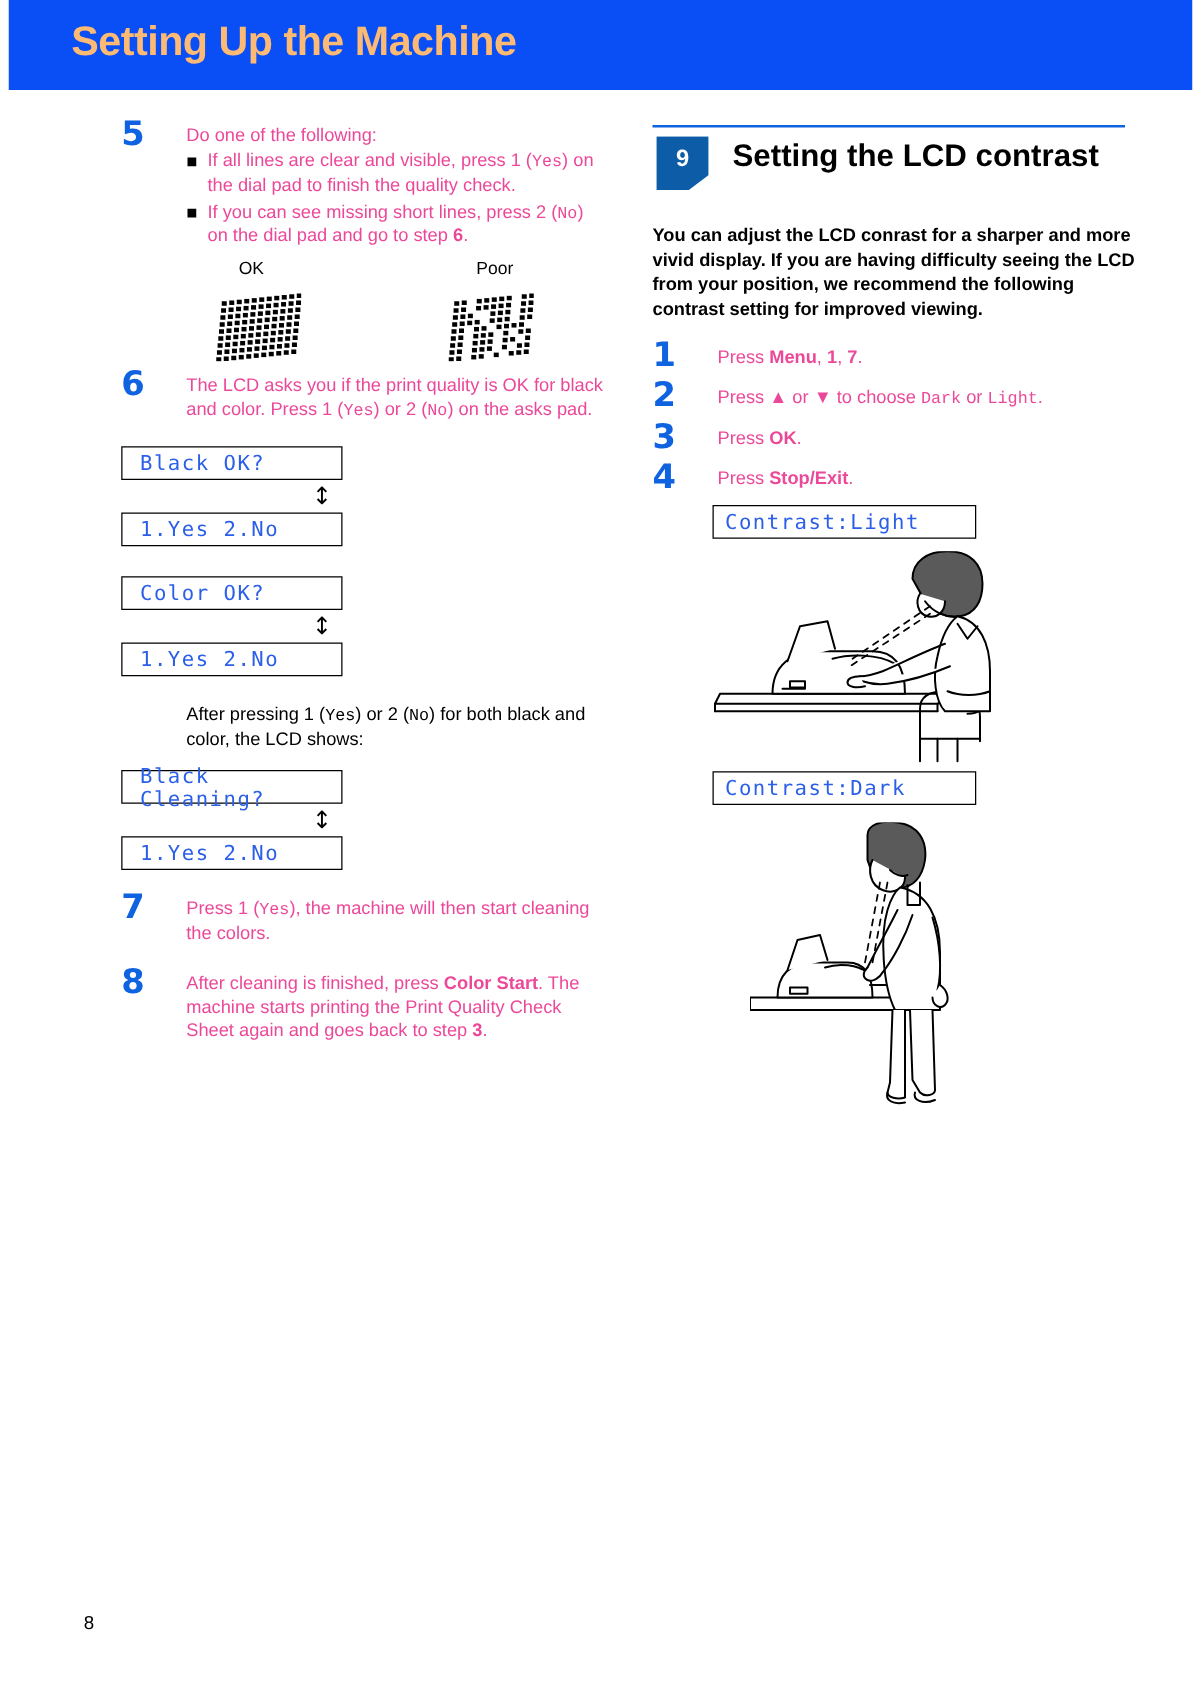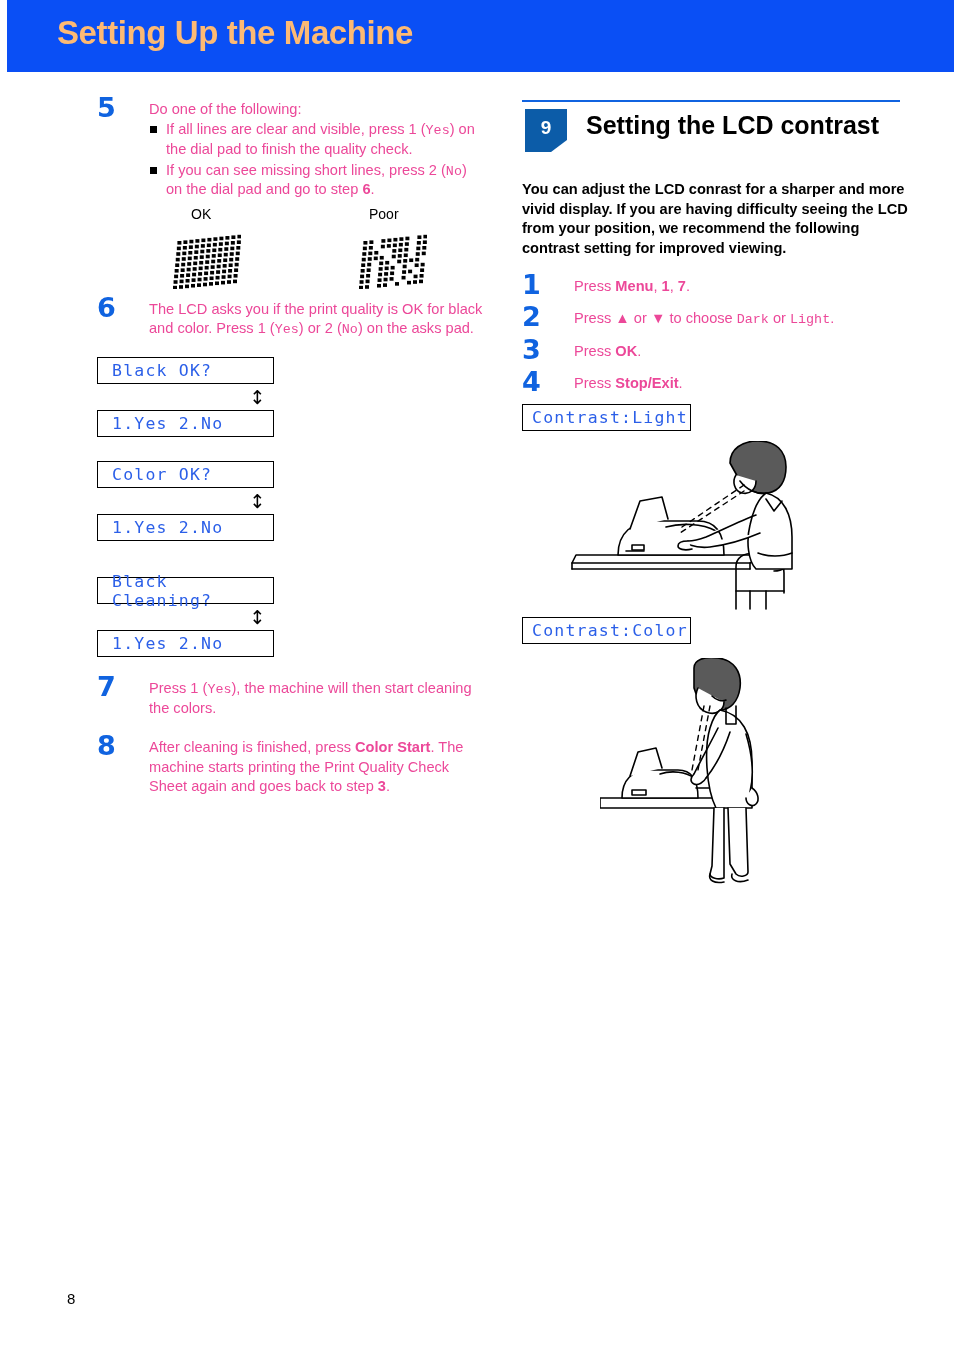--- a/index.html
+++ b/index.html
@@ -111,21 +111,21 @@
     display:flex;
     align-items:center;
     padding-left:9px;
     font-family:"DejaVu Sans Mono","Liberation Mono",monospace;
     font-size:16.5px;
     letter-spacing:1.2px;
     color:#2B5FE8;
     font-weight:normal;
   }
   .lcd-left{width:177px;padding-left:14px;}
-  .lcd-right{width:169px;}
+  .lcd-right{width:211px;margin-left:48px;}
 
   .arrow-updown{
     margin-left:55px;
     width:211px;
     text-align:center;
     font-size:19px;
     line-height:26px;
     color:#000;
     font-family:"DejaVu Sans", sans-serif;
   }
@@ -203,21 +203,21 @@
       <p>Do one of the following:</p>
       <ul class="bullets">
         <li><span>If all lines are clear and visible, press 1 (</span><span class="mono">Yes</span><span>) on the dial pad  to finish the quality check.</span></li>
         <li><span>If you can see missing short lines, press 2 (</span><span class="mono">No</span><span>) on the dial pad and go to step </span><b>6</b><span>.</span></li>
       </ul>
     </div>
   </div>
 
   <div class="samples">
     <div class="sample-label" style="left:42px;">OK</div>
-    <div class="sample-label" style="left:220px;">Poor</div>
+    <div class="sample-label" style="left:232px;">Poor</div>
 
     <div class="sample-grid" style="left:20px;">
       <svg width="72" height="58" viewBox="0 0 72 58">
           <g id="okg" fill="#000">
             <rect x="8.40" y="10.00" width="4" height="3.6"></rect>
             <rect x="14.40" y="9.38" width="4" height="3.6"></rect>
             <rect x="20.40" y="8.76" width="4" height="3.6"></rect>
             <rect x="26.40" y="8.14" width="4" height="3.6"></rect>
             <rect x="32.40" y="7.52" width="4" height="3.6"></rect>
             <rect x="38.40" y="6.90" width="4" height="3.6"></rect>
@@ -411,20 +411,21 @@
   <div class="lcd lcd-left">Black OK?</div>
   <div class="arrow-updown">↕</div>
   <div class="lcd lcd-left">1.Yes 2.No</div>
 
   <div style="height:24px;"></div>
   <div class="lcd lcd-left">Color OK?</div>
   <div class="arrow-updown">↕</div>
   <div class="lcd lcd-left">1.Yes 2.No</div>
 
   <div style="height:22px;"></div>
+  <div class="para"><span>After pressing 1 (</span><span class="mono">Yes</span><span>) or 2 (</span><span class="mono">No</span><span>) for both black and color, the LCD shows:</span></div>
 
   <div style="height:14px;"></div>
   <div class="lcd lcd-left">Black Cleaning?</div>
   <div class="arrow-updown">↕</div>
   <div class="lcd lcd-left">1.Yes 2.No</div>
 
   <div style="height:22px;"></div>
 
   <div class="step">
     <div class="step-num">7</div>
@@ -518,21 +519,21 @@
 
       <path d="M188 112 C198 116 212 116 222 112"></path>
 
       <path d="M174 44 L112 86" stroke-dasharray="5 5" stroke-width="1.4"></path>
       <path d="M174 50 L110 92" stroke-dasharray="5 5" stroke-width="1.4"></path>
 
       <path d="M196 58 L204 70 L212 60"></path>
     </svg>
   </div>
 
-  <div class="lcd lcd-right" style="margin-top:4px;">Contrast:Color</div>
+  <div class="lcd lcd-right" style="margin-top:4px;">Contrast:Dark</div>
 
   <div class="illus" style="margin-top:14px;margin-left:78px;">
     <svg width="190" height="232" viewBox="0 0 190 232" fill="none" stroke="#000" stroke-width="1.6" stroke-linejoin="round" stroke-linecap="round">
 
       <path d="M0 140 H118 V150 H0 Z" fill="#fff"></path>
 
       <path d="M22 140 C22 122 32 112 50 112 L78 112 C92 112 98 122 98 140 Z" fill="#fff"></path>
       <path d="M30 118 L38 94 L56 90 L62 110" fill="#fff"></path>
       <path d="M60 116 C72 112 86 114 94 120"></path>
       <rect x="32" y="132" width="14" height="5" fill="#fff"></rect>

